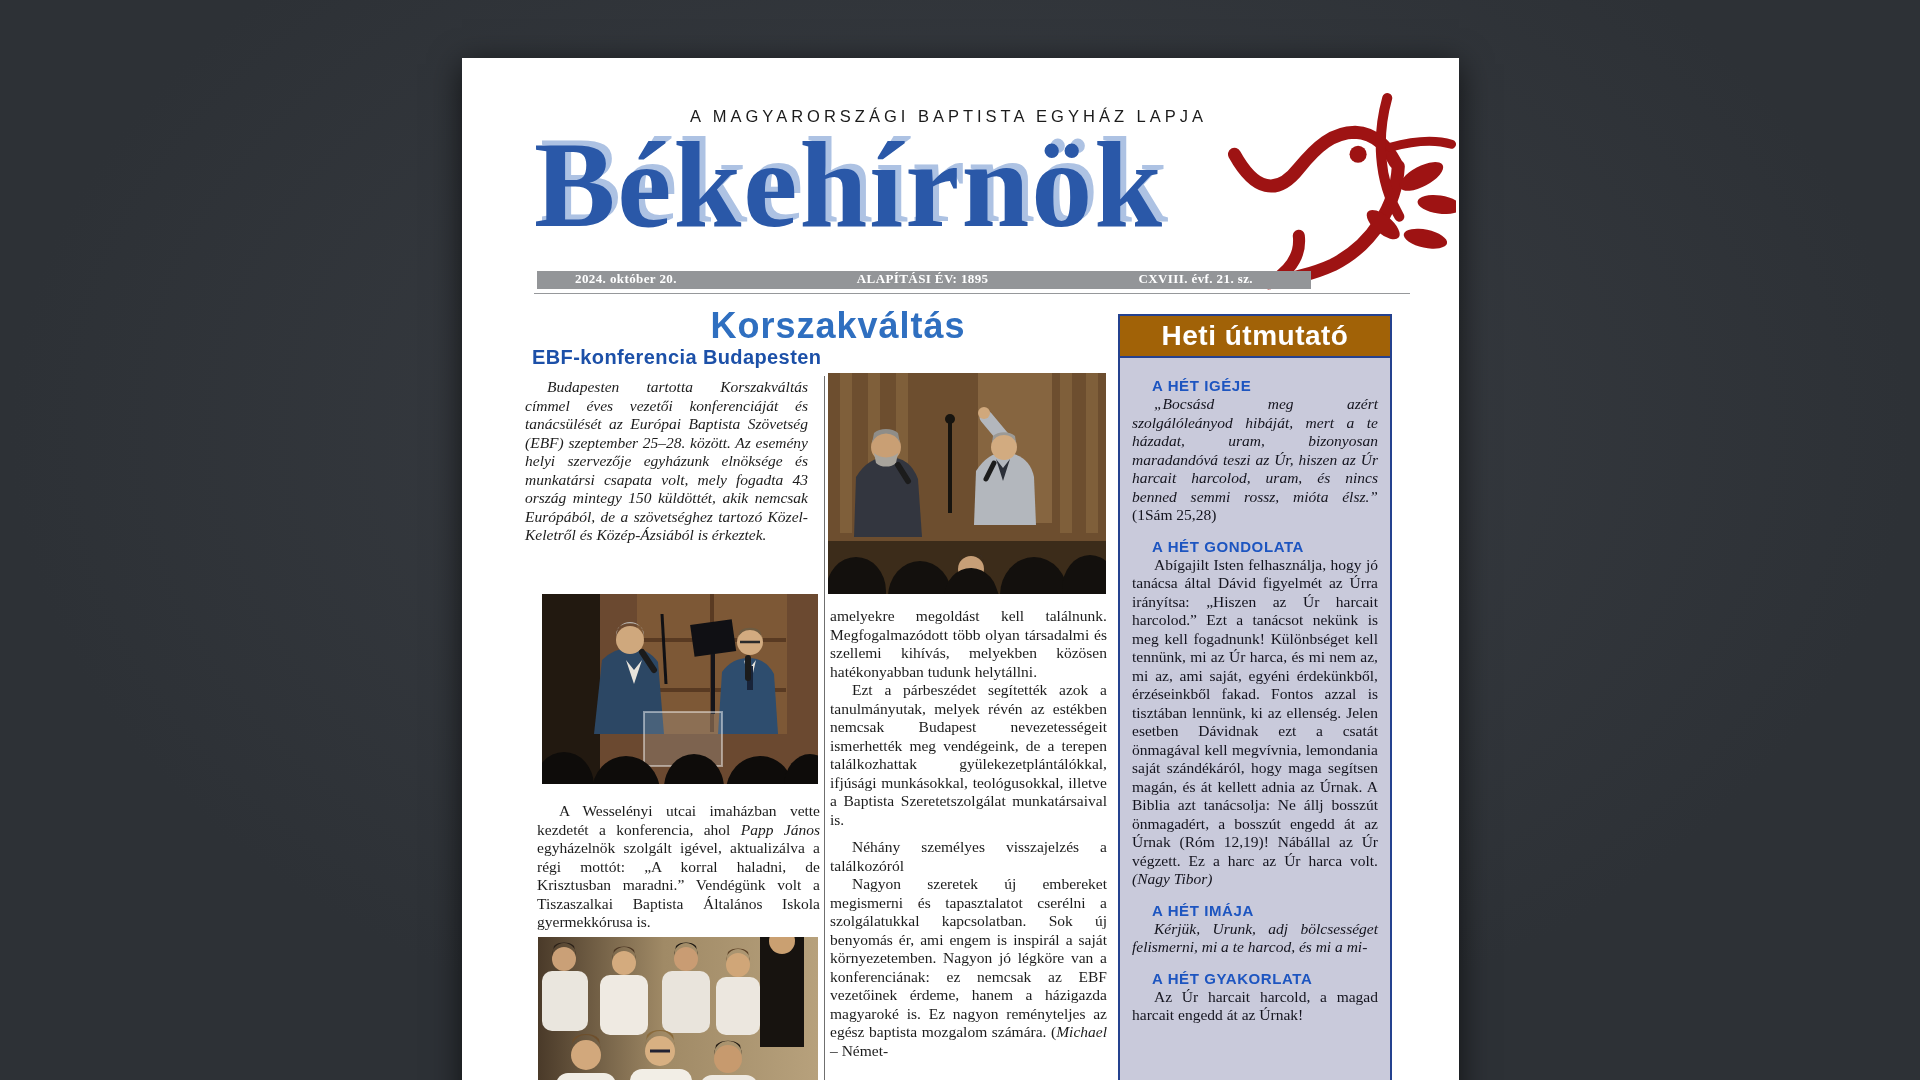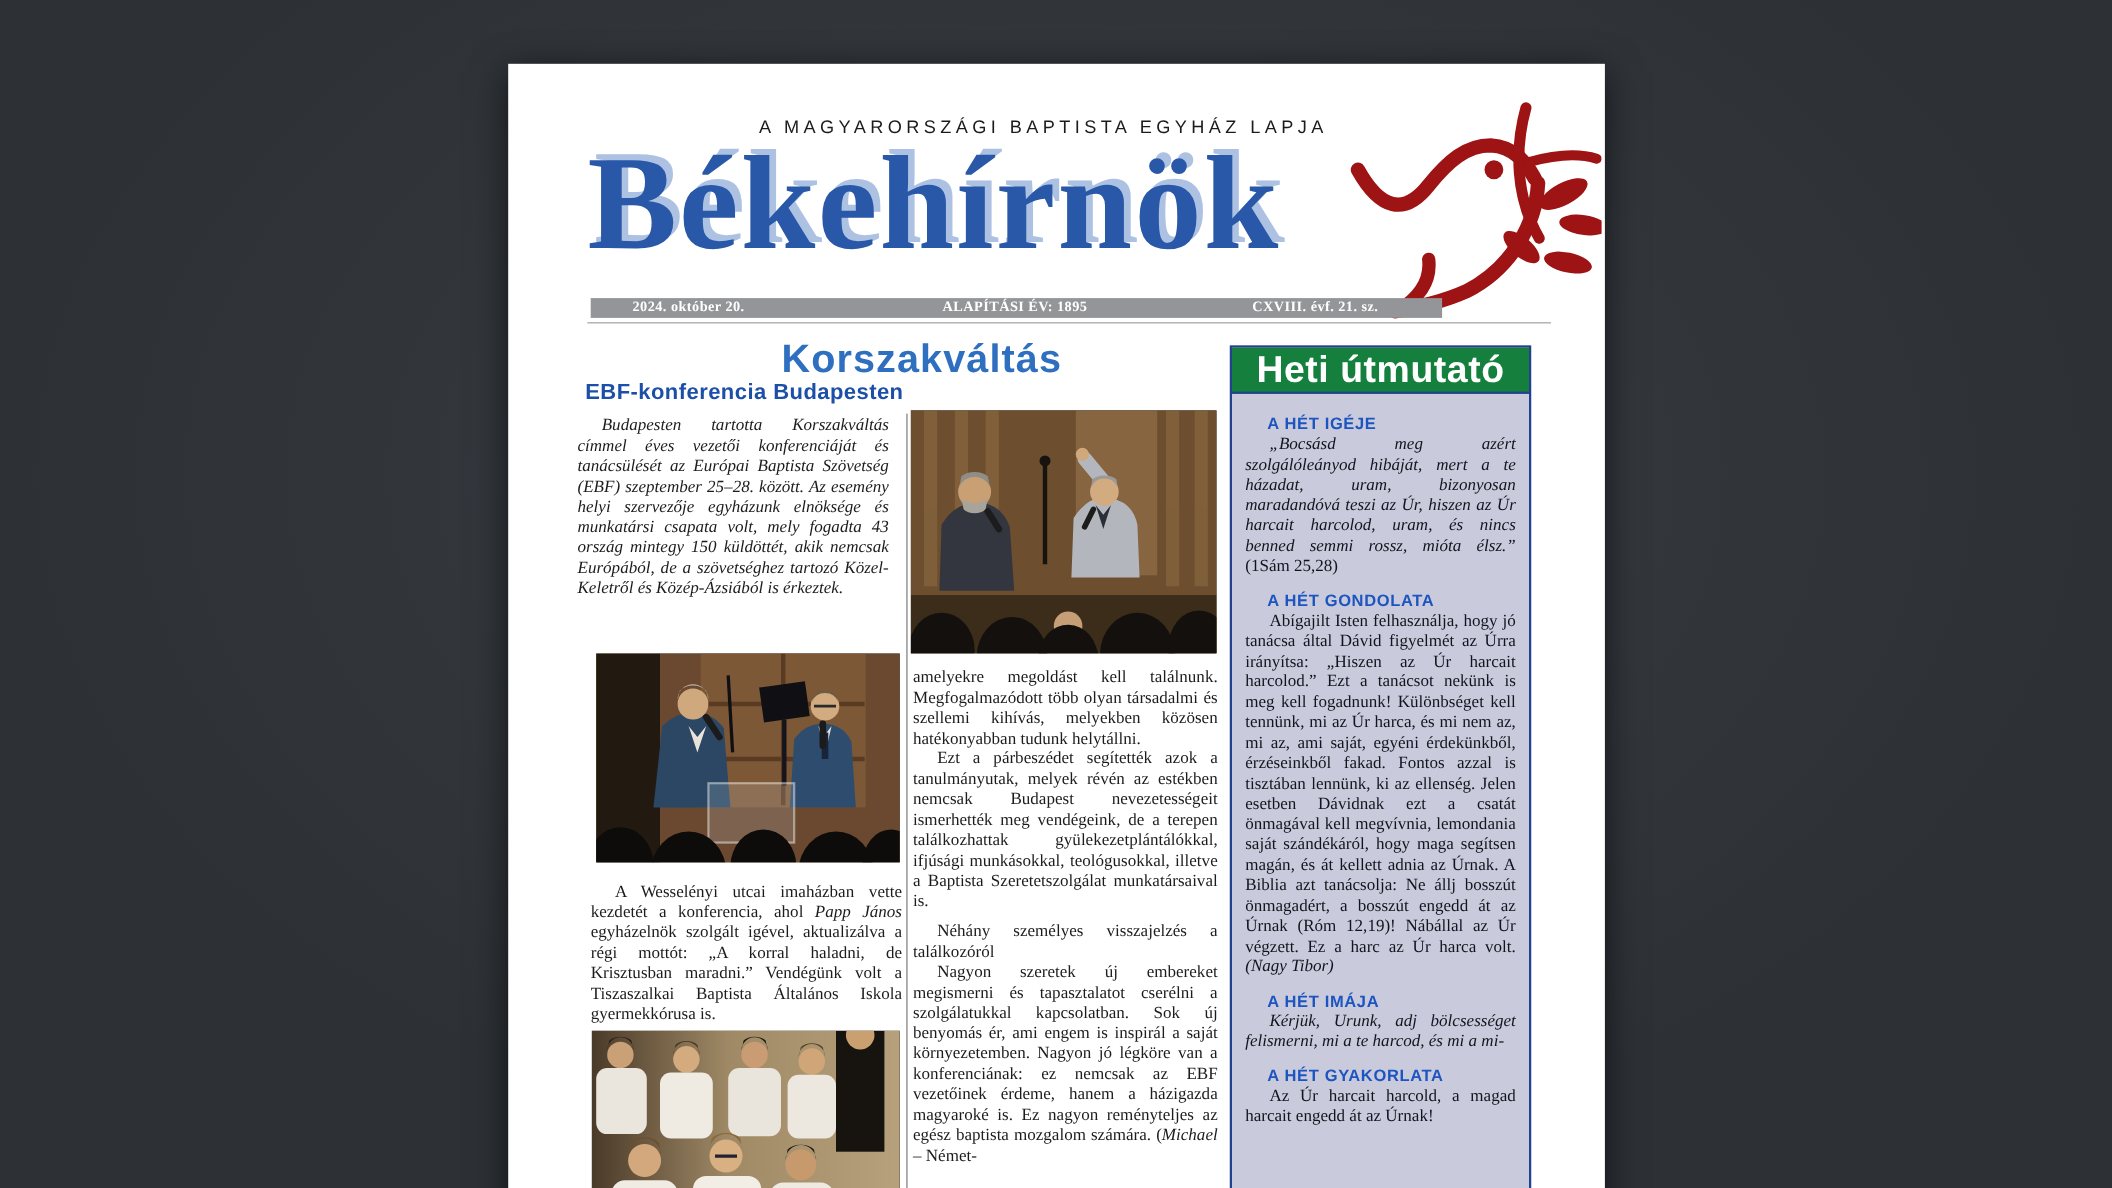--- a/index.html
+++ b/index.html
@@ -70,22 +70,22 @@
   .photoA{left:366px;top:315px;width:278px;height:221px;}
   .photoB{left:80px;top:536px;width:276px;height:190px;}
   .photoC{left:76px;top:879px;width:280px;height:330px;}
   .photo svg{display:block;}
   
   .sidebar{
     position:absolute;left:656px;top:256px;width:274px;height:1084px;
     box-sizing:border-box;border:2px solid #24418f;background:#c9cadb;
   }
   .sb-head{
-    height:40px;background:#15803d;display:flex;align-items:center;justify-content:center;
-    font-family:"Liberation Sans",sans-serif;font-weight:bold;font-size:34px;color:#ffffff;
+    height:40px;background:#a16207;display:flex;align-items:center;justify-content:center;
+    font-family:"Liberation Sans",sans-serif;font-weight:bold;font-size:28px;color:#ffffff;
     letter-spacing:.5px;border-bottom:2px solid #24418f;
   }
   .sb-body{padding:6px 12px 0 12px;}
   .sb-sec h3{
     margin:13px 0 1px 0;font-family:"Liberation Sans",sans-serif;font-weight:bold;
     font-size:15px;color:#1d55c0;letter-spacing:.6px;text-indent:20px;
   }
   .sb-sec p{margin:0;font-size:15.5px;line-height:18.5px;color:#14141e;
     text-align:justify;text-indent:22px;}
 </style>

